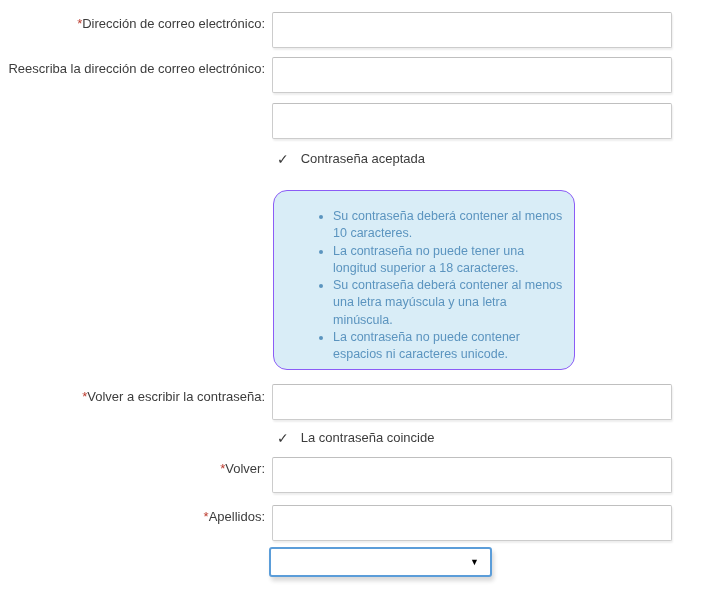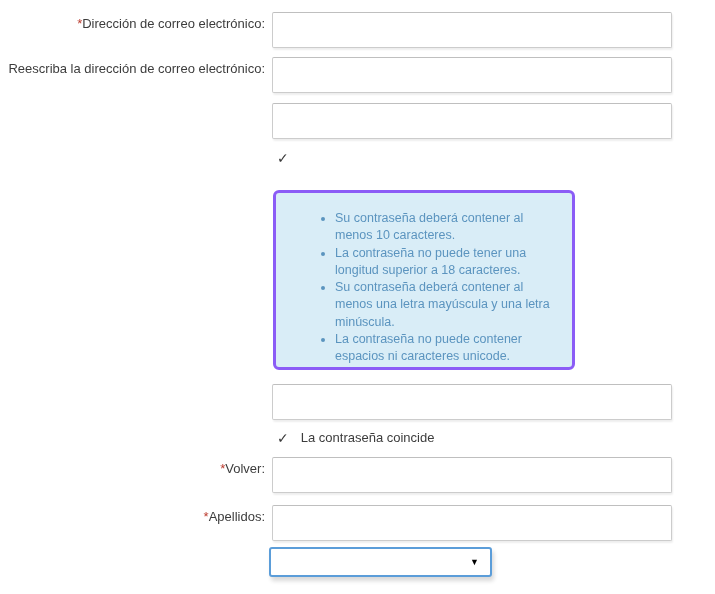--- a/index.html
+++ b/index.html
@@ -39,22 +39,22 @@
     position:absolute;left:277px;display:flex;align-items:center;gap:12px;
     font-size:13px;color:#3c3c3c;
   }
   .check-row .check-glyph{font-size:14px;font-weight:600;color:#3a3a3a;line-height:1;}
   .c1{top:151px}
   .c2{top:430px}
 
   
   .info-box{
     position:absolute;left:273px;top:190px;width:302px;height:180px;
-    box-sizing:border-box;background:#d9edf7;border:3px solid #8b5cf6;
-    border-radius:6px;padding:17px 10px 16px 18px;
+    box-sizing:border-box;background:#d9edf7;border:1px solid #8b5cf6;
+    border-radius:14px;padding:17px 10px 16px 18px;
   }
   .info-box ul{margin:0;padding:0 0 0 41px;}
   .info-box li{
     font-size:12.5px;line-height:17.3px;color:#5b94bf;
   }
 
   
   .select-wrap{
     position:absolute;left:269px;top:547px;width:223px;height:30px;
     box-sizing:border-box;background:#fff;
@@ -79,31 +79,33 @@
   <label class="lbl l-email"><span class="req">*</span><span>Dirección de correo electrónico:</span></label>
   <input class="txt t-email" type="text" value="" style="">
 
   <label class="lbl l-email2"><span>Reescriba la dirección de correo electrónico:</span></label>
   <input class="txt t-email2" type="text" value="" style="">
 
   <input class="txt t-pass" type="password" value="" style="">
 
   <div class="check-row c1">
     <span class="check-glyph">✓</span>
+    <span>Contraseña aceptada</span>
   </div>
 
   <div class="info-box">
     <ul>
       <li>Su contraseña deberá contener al menos 10 caracteres.</li>
       <li>La contraseña no puede tener una longitud superior a 18 caracteres.</li>
       <li>Su contraseña deberá contener al menos una letra mayúscula y una letra minúscula.</li>
       <li>La contraseña no puede contener espacios ni caracteres unicode.</li>
     </ul>
   </div>
 
+  <label class="lbl l-pass2"><span class="req">*</span><span>Volver a escribir la contraseña:</span></label>
   <input class="txt t-pass2" type="password" value="" style="">
 
   <div class="check-row c2">
     <span class="check-glyph">✓</span>
     <span>La contraseña coincide</span>
   </div>
 
   <label class="lbl l-first"><span class="req">*</span><span>Volver:</span></label>
   <input class="txt t-first" type="text" value="" style="">
 

